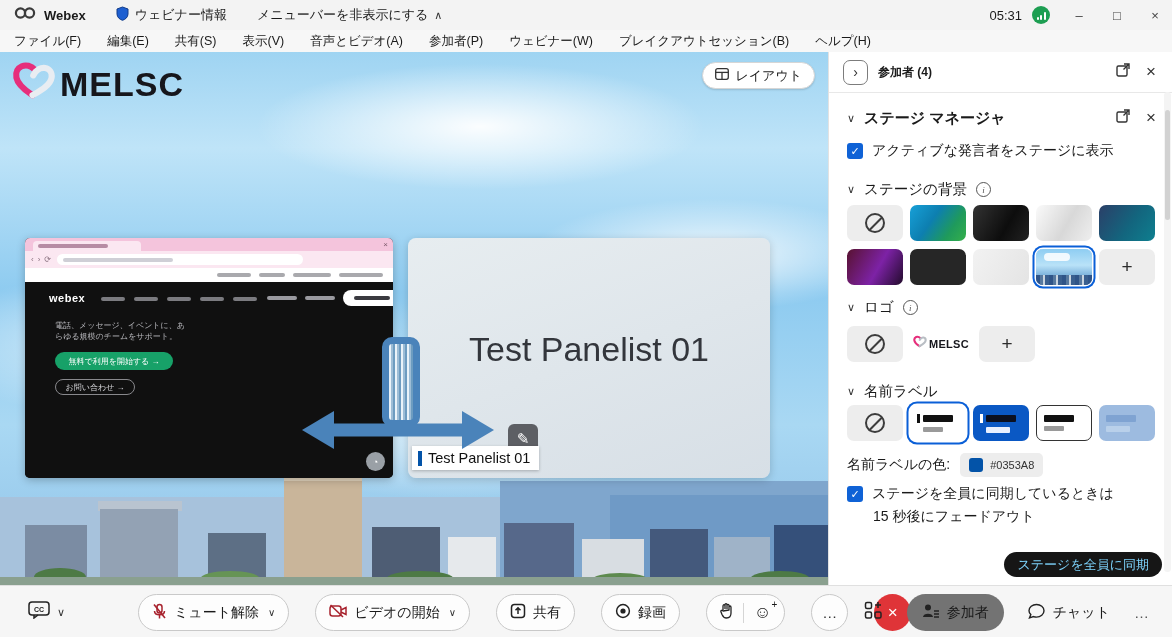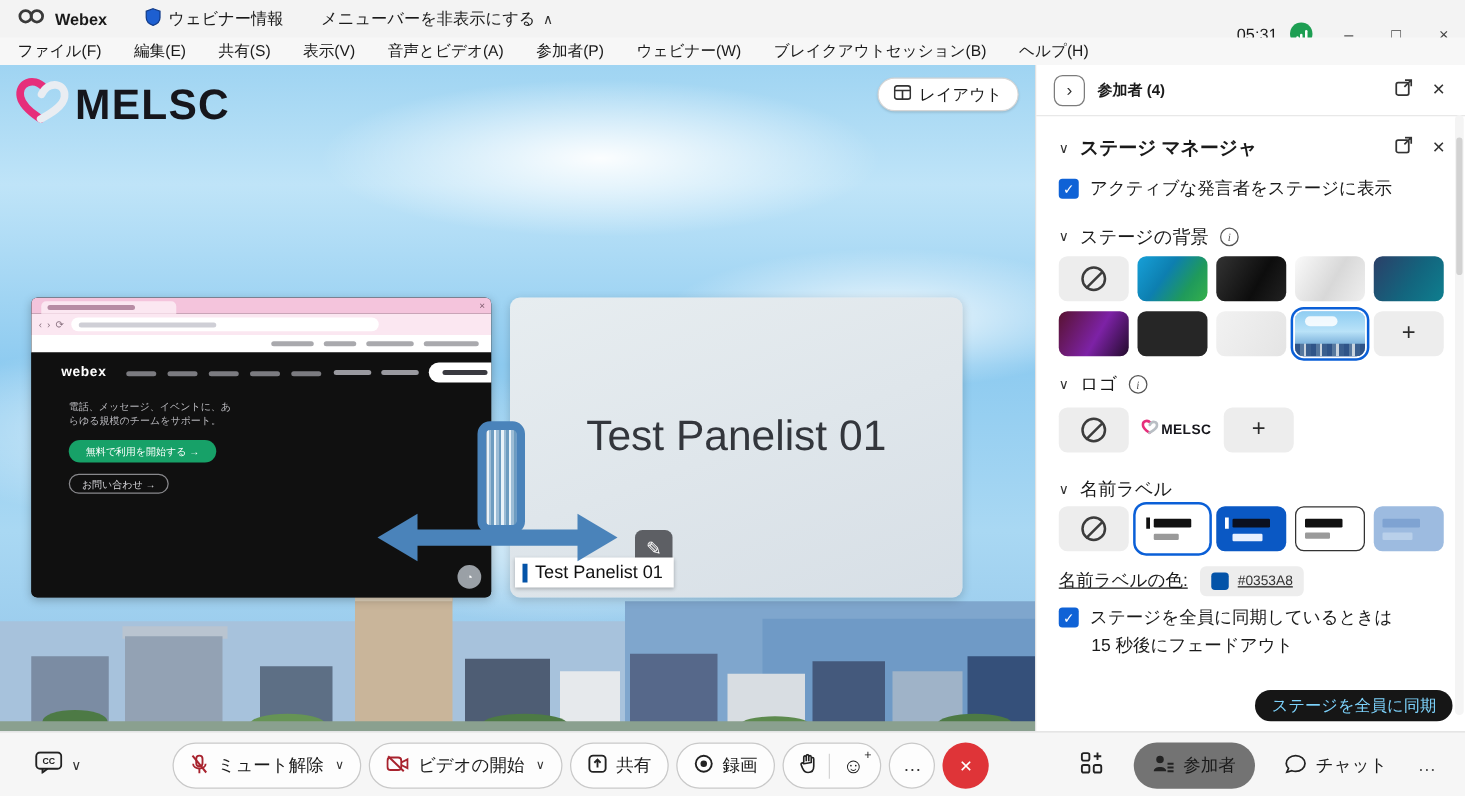--- a/index.html
+++ b/index.html
@@ -4,21 +4,21 @@
 <style>
   * { margin:0; padding:0; box-sizing:border-box; }
   html,body { width:1172px; height:637px; overflow:hidden; }
   body { font-family:"Liberation Sans","DejaVu Sans",sans-serif; color:#1a1a1a; background:#f3f3f3; position:relative; }
 
   
   .titlebar { position:absolute; left:0; top:0; width:1172px; height:30px; background:#f3f3f3; display:flex; align-items:center; }
   .tb-left { display:flex; align-items:center; gap:8px; padding-left:14px; }
   .tb-app { font-weight:bold; font-size:13px; }
   .tb-item { display:flex; align-items:center; gap:6px; font-size:13px; margin-left:22px; }
-  .tb-right { position:absolute; right:0; top:12px; height:30px; display:flex; align-items:center; gap:4px; }
+  .tb-right { position:absolute; right:0; top:0; height:30px; display:flex; align-items:center; gap:4px; }
   .tb-time { font-size:13px; margin-right:6px; }
   .win-btn { width:34px; height:30px; display:flex; align-items:center; justify-content:center; font-size:13px; color:#444; }
   .signal-badge { width:18px; height:18px; border-radius:50%; background:#1d9e52; display:flex; align-items:flex-end; justify-content:center; gap:1.5px; padding-bottom:4px; margin-right:8px; }
   .signal-badge i { display:block; width:2px; background:#fff; border-radius:1px; }
 
   
   .menubar { position:absolute; left:0; top:30px; width:1172px; height:22px; background:#f7f7f7; display:flex; align-items:center; gap:26px; padding-left:14px; font-size:12.5px; }
   .menu-item { cursor:default; white-space:nowrap; }
 
   
@@ -138,31 +138,31 @@
   .nlB .vbar { width:3px; height:9px; background:#fff; }
   .nlB .l1 { width:30px; height:7px; background:#0b1020; border-radius:1px; }
   .nlB .l2 { width:24px; height:6px; background:#e8f0ff; border-radius:1px; margin-left:6px; }
   .nlC { background:#fff; border:1.5px solid #333; }
   .nlC .l1 { width:30px; height:7px; background:#111; border-radius:1px; }
   .nlC .l2 { width:20px; height:5px; background:#9a9a9a; border-radius:1px; }
   .nlD { background:#9dbbe0; }
   .nlD .l1 { width:30px; height:7px; background:#7fa3d2; border-radius:1px; }
   .nlD .l2 { width:24px; height:6px; background:#b9d0ea; border-radius:1px; }
 
-  .color-row { position:absolute; left:18px; display:flex; align-items:center; gap:10px; font-size:14px;text-decoration:underline; }
+  .color-row { position:absolute; left:18px; display:flex; align-items:center; gap:10px; font-size:14px; }
   .color-chip { display:flex; align-items:center; gap:7px; background:#ededed; border-radius:5px; height:24px; padding:0 9px; }
   .color-swatch { width:14px; height:14px; border-radius:3px; background:#0353A8; }
   .color-hex { font-size:11px; color:#333; }
 
   .fade-line2 { position:absolute; left:44px; font-size:14px; }
 
   
   .toolbar { position:absolute; left:0; top:585px; width:1172px; height:52px; background:#f6f6f6; border-top:1px solid #e0e0e0; }
   .cc-btn { position:absolute; left:28px; top:8px; height:36px; display:flex; align-items:center; gap:7px; color:#222; }
-  .ctrl-group { position:absolute; left:138px; top:8px; display:flex; align-items:center; gap:6px; }
+  .ctrl-group { position:absolute; left:138px; top:8px; display:flex; align-items:center; gap:26px; }
   .pill { height:37px; border:1px solid #c9c9c9; border-radius:19px; background:#fdfdfd; display:flex; align-items:center; gap:7px; padding:0 13px; font-size:14px; white-space:nowrap; }
   .pill .chev { font-size:10px; margin-left:2px; }
   .round-btn { width:37px; height:37px; border-radius:50%; border:1px solid #c9c9c9; background:#fdfdfd; display:flex; align-items:center; justify-content:center; font-size:15px; color:#333; }
   .leave-btn { width:37px; height:37px; border-radius:50%; background:#df3438; border:none; color:#fff; font-size:17px; display:flex; align-items:center; justify-content:center; }
   .divider-v { width:1px; height:20px; background:#d5d5d5; }
   .right-group { position:absolute; right:22px; top:8px; display:flex; align-items:center; gap:24px; }
   .tab-pill { height:37px; border-radius:19px; background:#737373; display:flex; align-items:center; gap:8px; padding:0 15px; font-size:14px; }
   .flat-item { display:flex; align-items:center; gap:8px; font-size:14px; color:#1a1a1a; }
   .more-dots { color:#555; font-size:15px; letter-spacing:1px; }
 </style>

